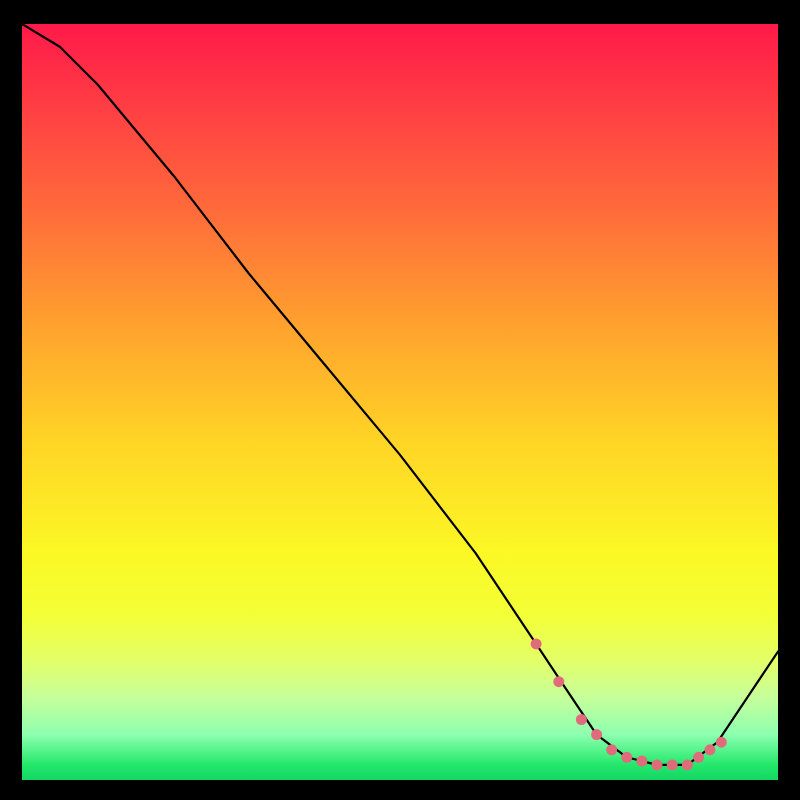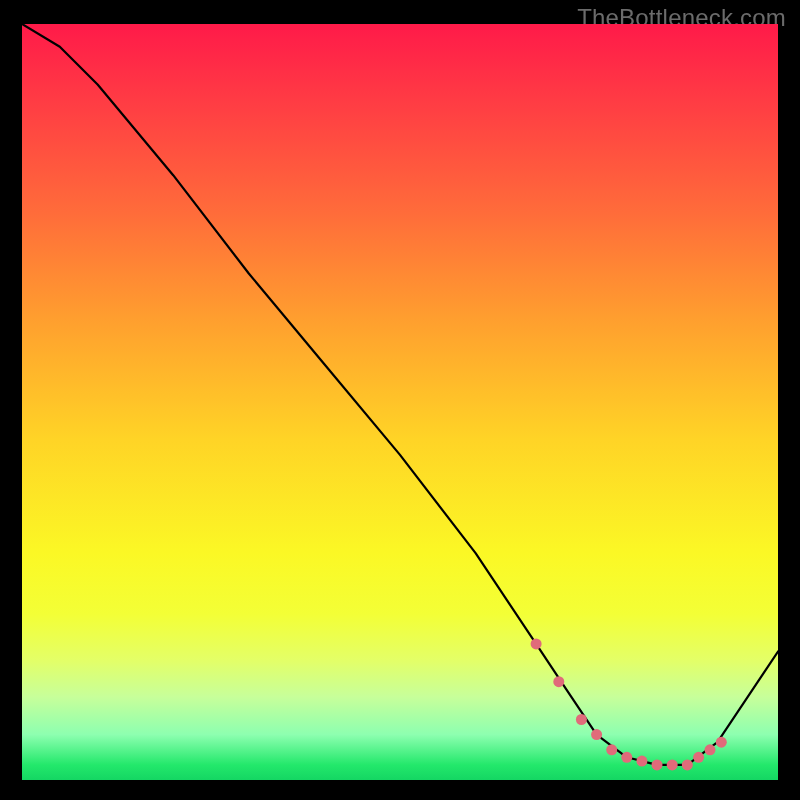--- a/index.html
+++ b/index.html
@@ -53,21 +53,20 @@
     left: 0;
     top: 0;
     width: 756px;
     height: 756px;
   }
 </style>
 </head>
 <body>
 
 <div class="frame">
-  <div class="watermark">TheBottleneck.com</div>
 
   <div class="plot">
     <svg class="overlay" viewBox="0 0 756 756" preserveAspectRatio="none">
       <path id="curve-path" fill="none" stroke="#000" stroke-width="2.2" stroke-linecap="round" stroke-linejoin="round" d="M0.0 0.0 L37.8 22.7 L75.6 60.5 L151.2 151.2 L226.8 249.5 L302.4 340.2 L378.0 430.9 L453.6 529.2 L514.1 619.9 L544.3 665.3 L574.6 710.6 L604.8 733.3 L635.0 740.9 L665.3 740.9 L695.5 718.2 L756.0 627.5"></path>
       <g id="marker-group">
           <circle cx="514.1" cy="619.9" r="5.5" fill="#e06b7a"></circle>
           <circle cx="536.8" cy="657.7" r="5.5" fill="#e06b7a"></circle>
           <circle cx="559.4" cy="695.5" r="5.5" fill="#e06b7a"></circle>
           <circle cx="574.6" cy="710.6" r="5.5" fill="#e06b7a"></circle>
           <circle cx="589.7" cy="725.8" r="5.5" fill="#e06b7a"></circle>

